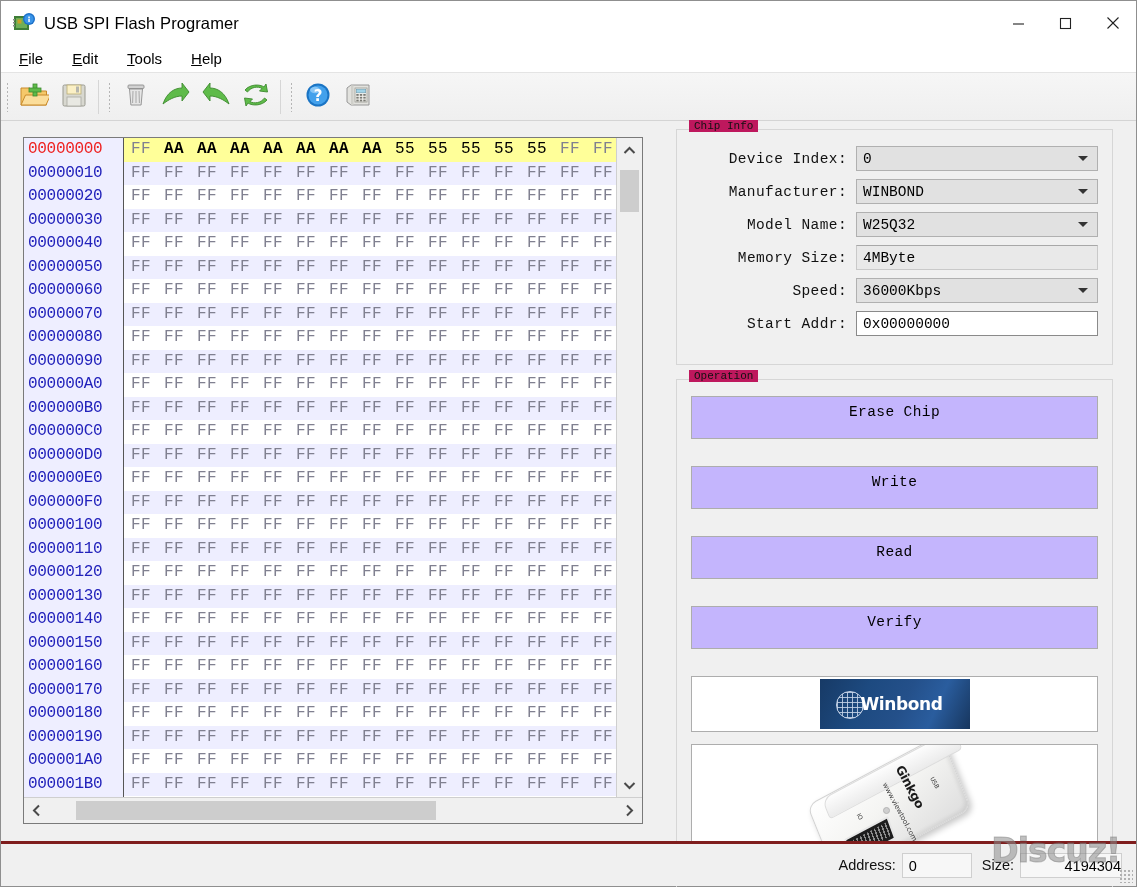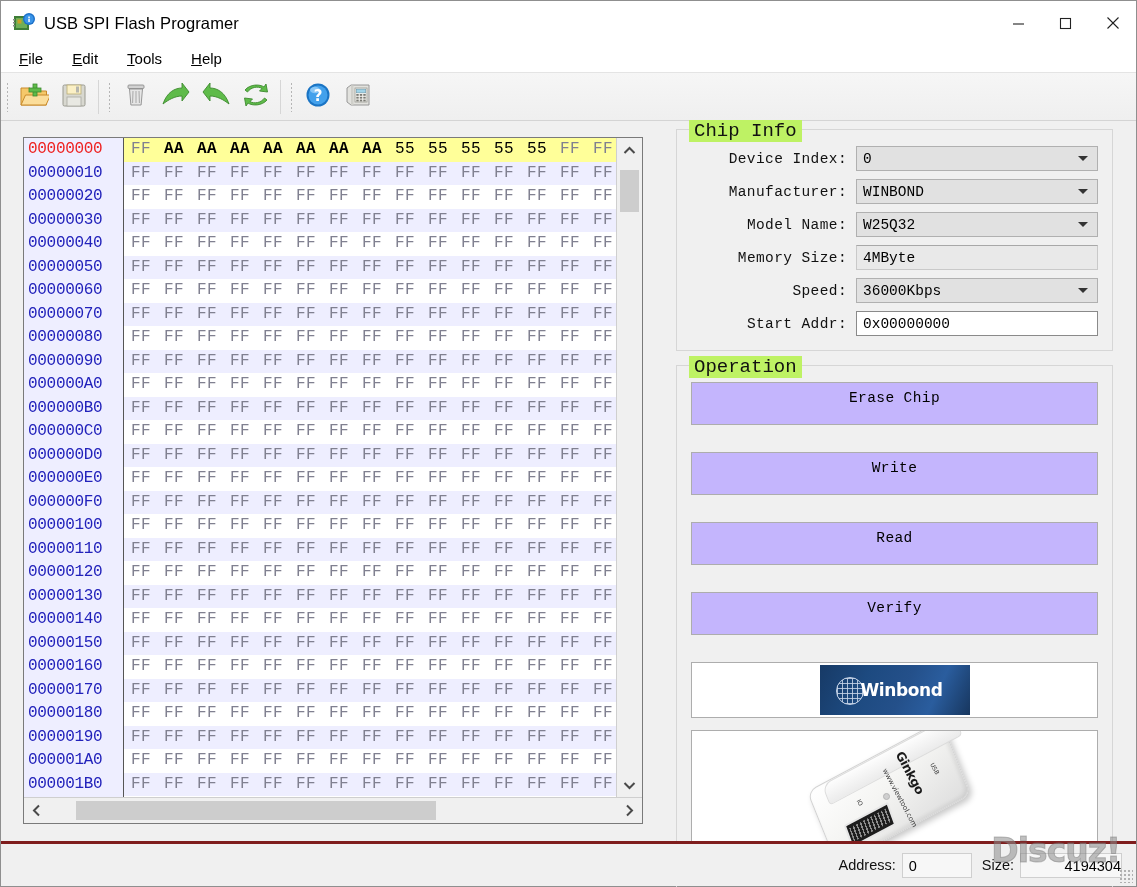--- a/index.html
+++ b/index.html
@@ -234,24 +234,24 @@
   .groupbox {
     border: 1px solid #d6d6d6;
     position: relative;
     margin-bottom: 14px;
     padding: 16px 14px 14px 14px;
     box-sizing: border-box;
   }
   .groupbox > .gb-title {
     position: absolute;
     top: -10px; left: 12px;
-    background: #bef264;
+    background: #be185d;
     padding: 0 5px;
     font-family: "Liberation Mono", monospace;
-    font-size: 19px;
+    font-size: 11px;
     color: #111;
   }
   .field-row {
     display: flex;
     align-items: center;
     margin-bottom: 8px;
     height: 25px;
   }
   .field-label {
     width: 165px;
@@ -832,21 +832,21 @@
         </div>
 
         <div class="field-row">
           <div class="field-label">Speed:</div>
           <div class="combo">
             <span>36000Kbps</span>
             <span class="caret"></span>
           </div>
         </div>
 
-        <div class="field-row" style="margin-bottom:0;">
+        <div class="field-row" style="margin-bottom:14px;">
           <div class="field-label">Start Addr:</div>
           <div class="textbox">
             <span>0x00000000</span>
           </div>
         </div>
       </div>
 
       <div class="groupbox" id="operation-group">
         <div class="gb-title">Operation</div>
 

